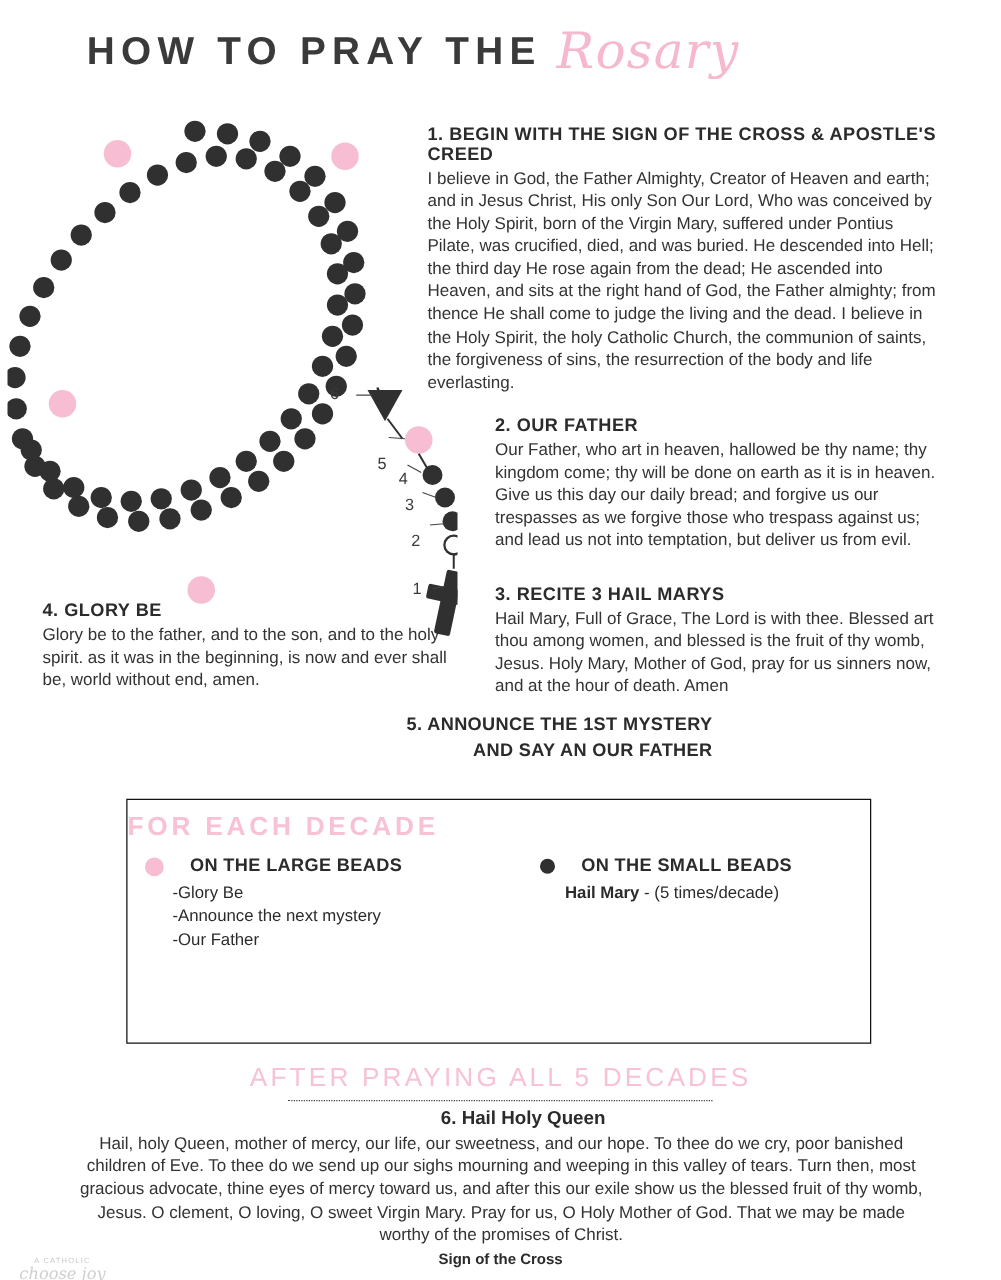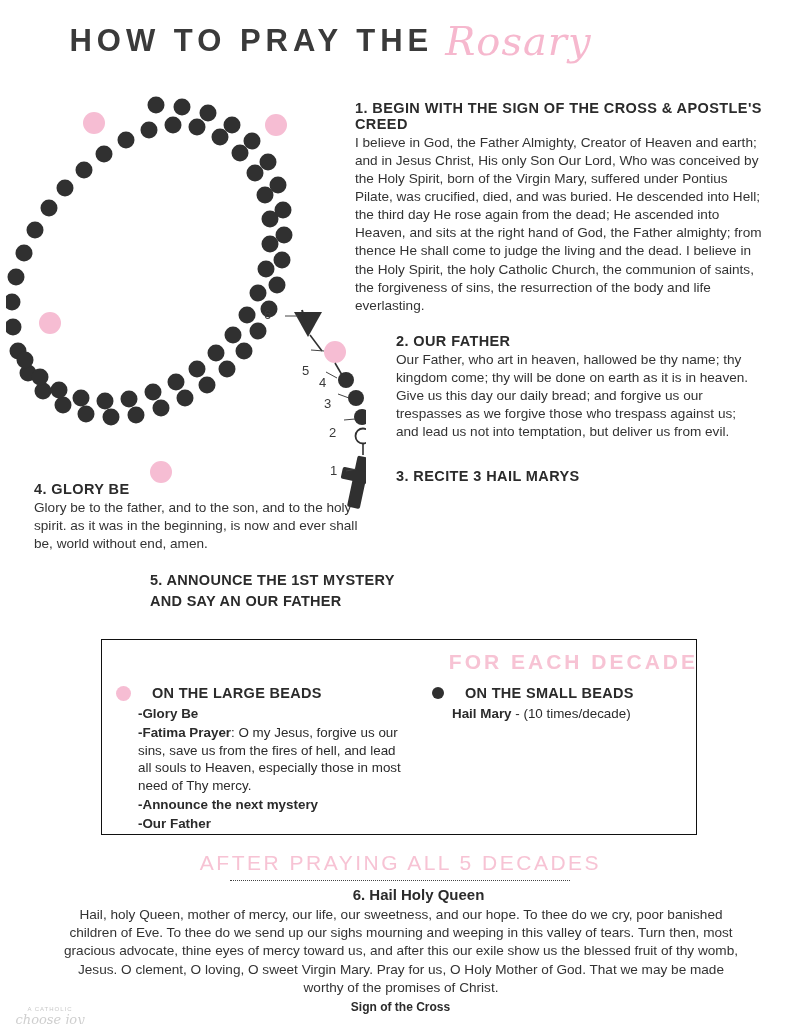--- a/index.html
+++ b/index.html
@@ -72,50 +72,50 @@
     margin: 0 0 2px 0;
     text-transform: uppercase;
   }
   .sec-body {
     font-size: 13.6px;
     line-height: 1.33;
     color: #333;
     margin: 0;
   }
 
-  #block-creed { position: absolute; left: 342px; top: 100px; width: 410px; margin-left: 13px; }
+  #block-creed { position: absolute; left: 342px; top: 100px; width: 410px; }
   #block-our-father { position: absolute; left: 396px; top: 333px; width: 356px; }
   #block-hail-marys { position: absolute; left: 396px; top: 468px; width: 356px; }
   #block-glory-be { position: absolute; left: 34px; top: 481px; width: 325px; }
 
   #block-announce {
     position: absolute;
     left: 150px; top: 570px; width: 420px;
-    text-align: left;
+    text-align: right;
     font-weight: bold;
     font-size: 14.5px;
     line-height: 1.45;
     letter-spacing: 0.3px;
     text-transform: uppercase;
   }
 
   
   .decade-box {
     position: absolute;
     left: 101px;
     top: 639px;
     width: 596px;
     height: 196px;
     border: 1px solid #111;
     box-sizing: border-box;
   }
   .decade-title {
     position: absolute;
     left: 0; top: 10px; width: 596px;
-    text-align: right;
+    text-align: left;
     font-weight: bold;
     font-size: 21px;
     letter-spacing: 3px;
     color: #f7c3d4;
   }
   .col-left { position: absolute; left: 14px; top: 45px; width: 290px; }
   .col-right { position: absolute; left: 330px; top: 45px; width: 250px; }
 
   .bullet-head {
     display: flex;
@@ -133,21 +133,21 @@
   .dot-dark {
     width: 12px; height: 12px; border-radius: 50%;
     background: #303030; flex: 0 0 auto;
   }
   .sub-list {
     margin: 4px 0 0 22px;
     font-size: 13.4px;
     line-height: 1.33;
   }
   .sub-list div { margin-bottom: 1px; }
-  .sub-list b { font-weight: bold; }
+  .sub-list b { font-weight: normal; }
   .right-sub { margin: 5px 0 0 20px; font-size: 13.4px; }
 
   
   .after-title {
     position: absolute;
     left: 0; top: 851px; width: 801px;
     text-align: center;
     font-weight: normal;
     font-size: 21px;
     letter-spacing: 2.5px;
@@ -326,20 +326,21 @@
     <div class="sec-body">I believe in God, the Father Almighty, Creator of Heaven and earth; and in Jesus Christ, His only Son Our Lord, Who was conceived by the Holy Spirit, born of the Virgin Mary, suffered under Pontius Pilate, was crucified, died, and was buried. He descended into Hell; the third day He rose again from the dead; He ascended into Heaven, and sits at the right hand of God, the Father almighty; from thence He shall come to judge the living and the dead. I believe in the Holy Spirit, the holy Catholic Church, the communion of saints, the forgiveness of sins, the resurrection of the body and life everlasting.</div>
   </div>
 
   <div id="block-our-father">
     <div class="sec-head">2. OUR FATHER</div>
     <div class="sec-body">Our Father, who art in heaven, hallowed be thy name; thy kingdom come; thy will be done on earth as it is in heaven. Give us this day our daily bread; and forgive us our trespasses as we forgive those who trespass against us; and lead us not into temptation, but deliver us from evil.</div>
   </div>
 
   <div id="block-hail-marys">
     <div class="sec-head">3. RECITE 3 HAIL MARYS</div>
+    <div class="sec-body">Hail Mary, Full of Grace, The Lord is with thee. Blessed art thou among women, and blessed is the fruit of thy womb, Jesus. Holy Mary, Mother of God, pray for us sinners now, and at the hour of death. Amen</div>
   </div>
 
   <div id="block-glory-be">
     <div class="sec-head">4. GLORY BE</div>
     <div class="sec-body">Glory be to the father, and to the son, and to the holy spirit. as it was in the beginning, is now and ever shall be, world without end, amen.</div>
   </div>
 
   <div id="block-announce">
     <div>5. ANNOUNCE THE 1ST MYSTERY</div>
     <div>AND SAY AN OUR FATHER</div>
@@ -348,33 +349,32 @@
   <div class="decade-box">
     <div class="decade-title">FOR EACH DECADE</div>
 
     <div class="col-left">
       <div class="bullet-head">
         <span class="dot-pink"></span>
         <span>ON THE LARGE BEADS</span>
       </div>
       <div class="sub-list">
         <div><b>-Glory Be</b><span></span></div>
-        <div><b>-Fatima Prayer</b><span>: O my Jesus, forgive us our sins, save us from the fires of hell, and lead all souls to Heaven, especially those in most need of Thy mercy.</span></div>
         <div><b>-Announce the next mystery</b><span></span></div>
         <div><b>-Our Father</b><span></span></div>
       </div>
     </div>
 
     <div class="col-right">
       <div class="bullet-head">
         <span class="dot-dark"></span>
         <span>ON THE SMALL BEADS</span>
       </div>
       <div class="right-sub">
-        <b>Hail Mary</b><span> - (10 times/decade)</span>
+        <b>Hail Mary</b><span> - (5 times/decade)</span>
       </div>
     </div>
   </div>
 
   <div class="after-title">AFTER PRAYING ALL 5 DECADES</div>
   <div class="divider"></div>
   <div class="hhq-title">6. Hail Holy Queen</div>
   <div class="hhq-body">Hail, holy Queen, mother of mercy, our life, our sweetness, and our hope. To thee do we cry, poor banished children of Eve. To thee do we send up our sighs mourning and weeping in this valley of tears. Turn then, most gracious advocate, thine eyes of mercy toward us, and after this our exile show us the blessed fruit of thy womb, Jesus. O clement, O loving, O sweet Virgin Mary. Pray for us, O Holy Mother of God. That we may be made worthy of the promises of Christ.</div>
   <div class="sign-cross">Sign of the Cross</div>
 

